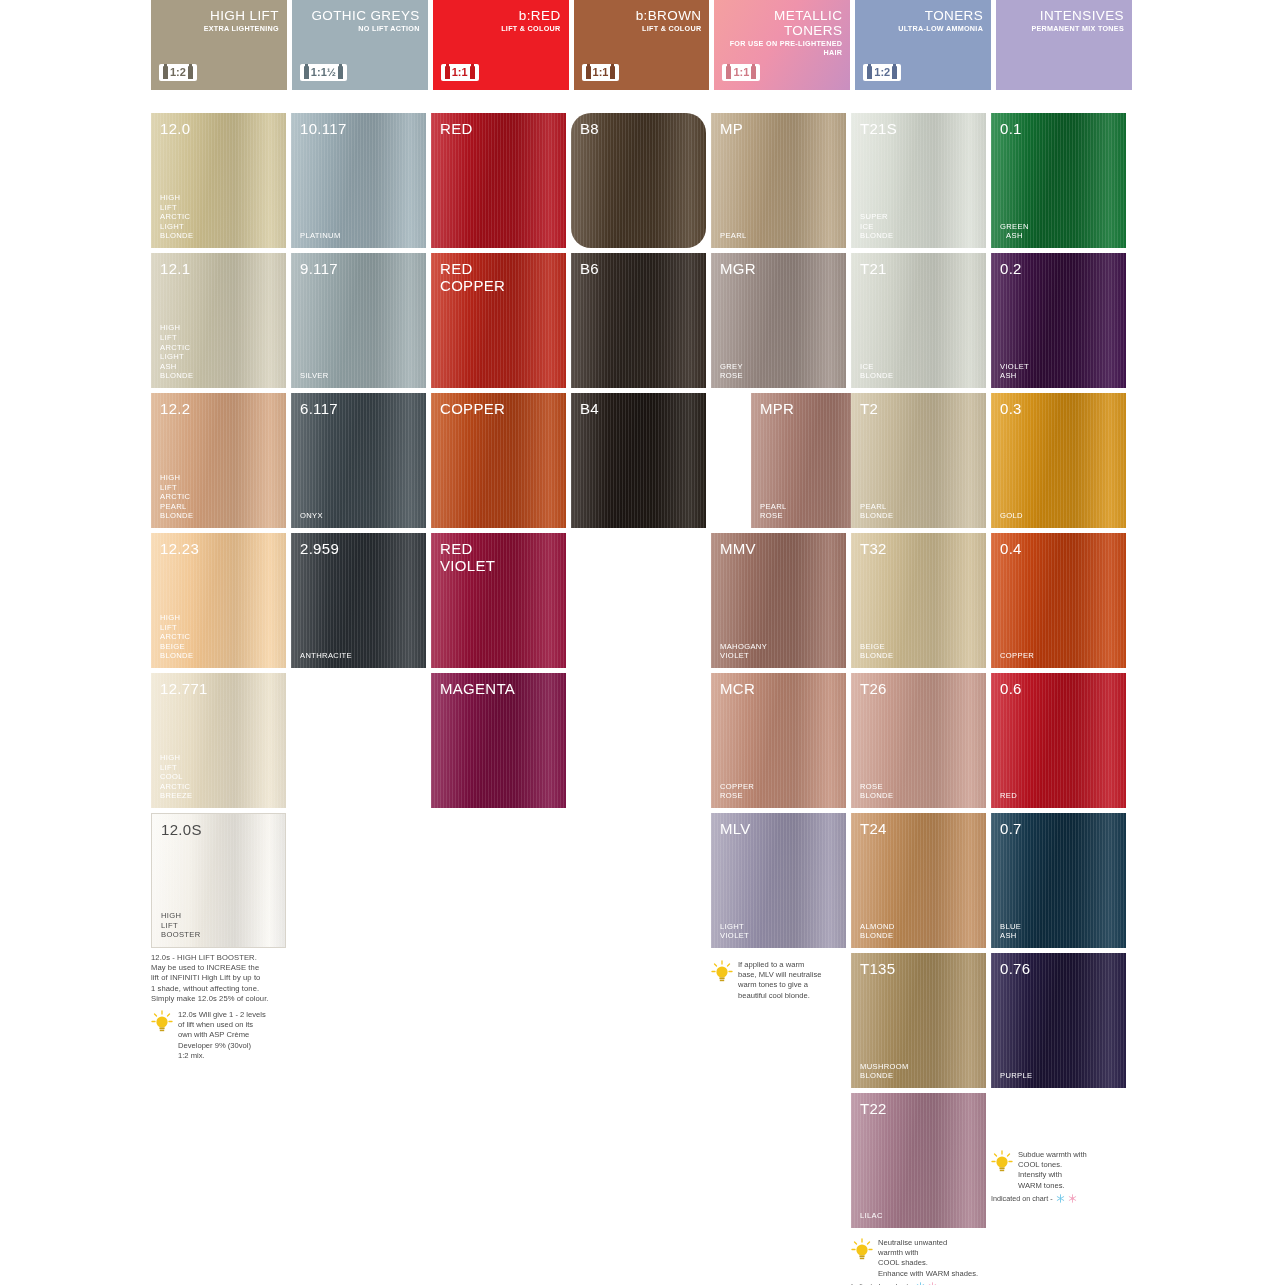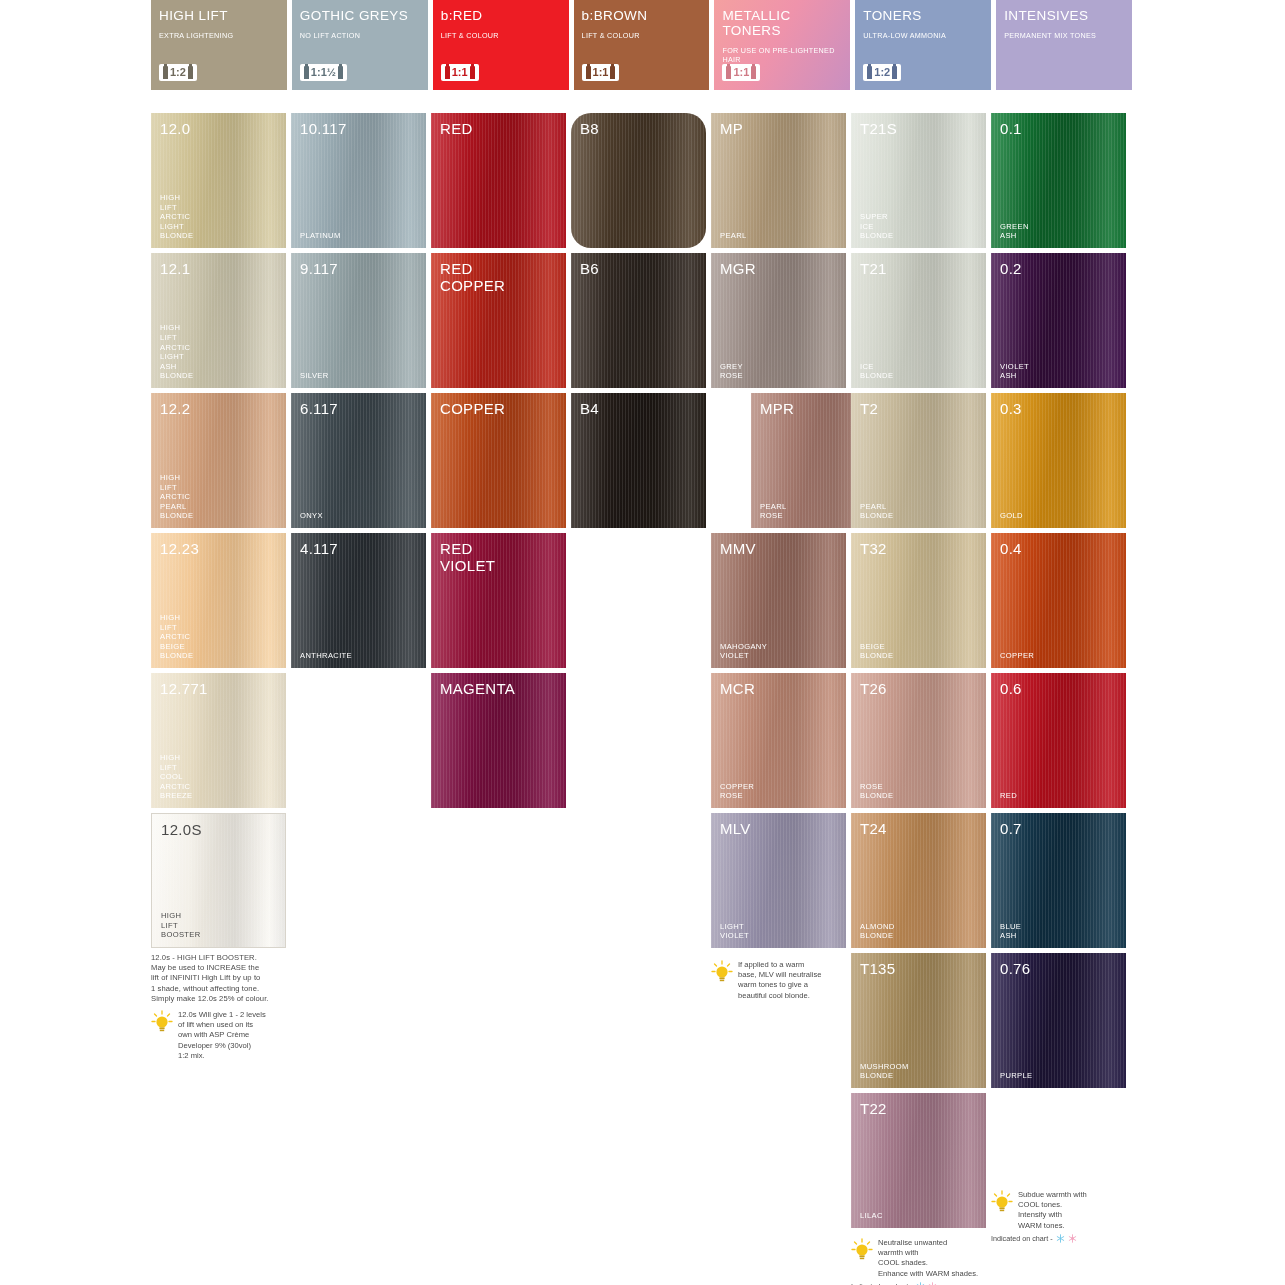--- a/index.html
+++ b/index.html
@@ -1,24 +1,24 @@
 <!DOCTYPE html>
 <html><head>
 <meta charset="utf-8">
 <style>
   html,body{margin:0;padding:0;background:#ffffff;}
   body{width:1285px;height:1285px;font-family:"Liberation Sans",sans-serif;color:#ffffff;position:relative;overflow:hidden;}
   #chart{position:absolute;left:151px;top:0;width:981px;}
 
   
   .hdr-row{display:flex;height:90px;}
-  .hdr{width:162px;margin-right:5px;position:relative;padding:8px 8px 0 8px;box-sizing:border-box;}
+  .hdr{width:162px;margin-right:5px;position:relative;padding:8px 8px 0 8px;box-sizing:border-box;text-align:right;}
   .hdr:last-child{margin-right:0;}
   .hdr-title{font-size:13.5px;letter-spacing:.4px;line-height:15px;}
-  .hdr-sub{font-size:7.2px;letter-spacing:.3px;line-height:9px;margin-top:8px;text-transform:uppercase;}
+  .hdr-sub{font-size:7.2px;letter-spacing:.3px;line-height:9px;margin-top:1px;text-transform:uppercase;font-weight:bold;}
   .ratio{position:absolute;left:8px;bottom:9px;background:#ffffff;border-radius:2px;padding:2px 4px;display:flex;align-items:center;gap:2px;height:17px;box-sizing:border-box;}
   .ratio span{font-size:11px;font-weight:bold;line-height:11px;}
   .tube{display:block;width:5px;height:13px;border-radius:1px 1px 0 0;position:relative;}
   .tube::after{content:"";position:absolute;left:1px;right:1px;top:-2px;height:2px;background:inherit;}
 
   
   .grid{display:flex;}
   .col{width:135px;margin-right:5px;}
   .col:last-child{margin-right:0;}
   .swatch{width:135px;height:135px;margin-bottom:5px;position:relative;box-sizing:border-box;overflow:hidden;}
@@ -213,21 +213,21 @@
         <div class="code">9.117</div>
         <div class="name" style="white-space:pre-line;">SILVER</div>
       </div>
       <div class="swatch light" style="background:linear-gradient(100deg,#4a555b,#364046 45%,#4c575d);">
         <div class="sheen"></div>
         <div class="code">6.117</div>
         <div class="name" style="white-space:pre-line;">ONYX</div>
       </div>
       <div class="swatch light" style="background:linear-gradient(100deg,#373d42,#262b30 45%,#383e43);">
         <div class="sheen"></div>
-        <div class="code">4.117</div>
+        <div class="code">2.959</div>
         <div class="name" style="white-space:pre-line;">ANTHRACITE</div>
       </div>
     </div>
 
     <div class="col">
       <div class="swatch light" style="background:linear-gradient(100deg,#c01a26,#9c0d17 45%,#bb1723);">
         <div class="sheen"></div>
         <div class="code" style="white-space:pre-line;">RED</div>
       </div>
       <div class="swatch light" style="background:linear-gradient(100deg,#c93220,#a81d14 45%,#c22c1d);">
@@ -415,21 +415,21 @@
               <circle cx="6" cy="6" r="1.9" fill="#f3a6c0"></circle>
             </svg>
         </span>
       </div>
     </div>
 
     <div class="col col-wrap">
       <div class="swatch light" style="background:linear-gradient(100deg,#16803a,#0b5c26 45%,#147a36);">
         <div class="sheen"></div>
         <div class="code">0.1</div>
-        <div class="name" style="white-space:pre-line;">GREEN
+        <div class="name" style="white-space:pre-line;text-align:center;">GREEN
 ASH</div>
       </div>
       <div class="swatch light" style="background:linear-gradient(100deg,#471750,#2e0b33 45%,#431450);">
         <div class="sheen"></div>
         <div class="code">0.2</div>
         <div class="name" style="white-space:pre-line;">VIOLET
 ASH</div>
       </div>
       <div class="swatch light" style="background:linear-gradient(100deg,#e3a328,#c5820c 45%,#dd9b20);text-align:right;">
         <div class="sheen"></div>
@@ -451,21 +451,21 @@
         <div class="code">0.7</div>
         <div class="name" style="white-space:pre-line;">BLUE
 ASH</div>
       </div>
       <div class="swatch light" style="background:linear-gradient(100deg,#2e2350,#1a1230 45%,#2a204a);">
         <div class="sheen"></div>
         <div class="code">0.76</div>
         <div class="name" style="white-space:pre-line;">PURPLE</div>
       </div>
 
-      <div class="bulb-note" style="margin-top:102px;">
+      <div class="bulb-note" style="margin-top:62px;">
         <span class="bulb">
           <svg width="22" height="26" viewBox="0 0 22 26">
             <g stroke="#f5c518" stroke-width="1.3" stroke-linecap="round">
               <line x1="11" y1="1" x2="11" y2="4"></line>
                 <line x1="3.5" y1="4" x2="5.5" y2="6"></line>
               <line x1="18.5" y1="4" x2="16.5" y2="6"></line>
                 <line x1="1" y1="11.5" x2="4" y2="11.5"></line>
               <line x1="21" y1="11.5" x2="18" y2="11.5"></line>
             </g>
             <circle cx="11" cy="12" r="5.6" fill="#f5c518"></circle>

